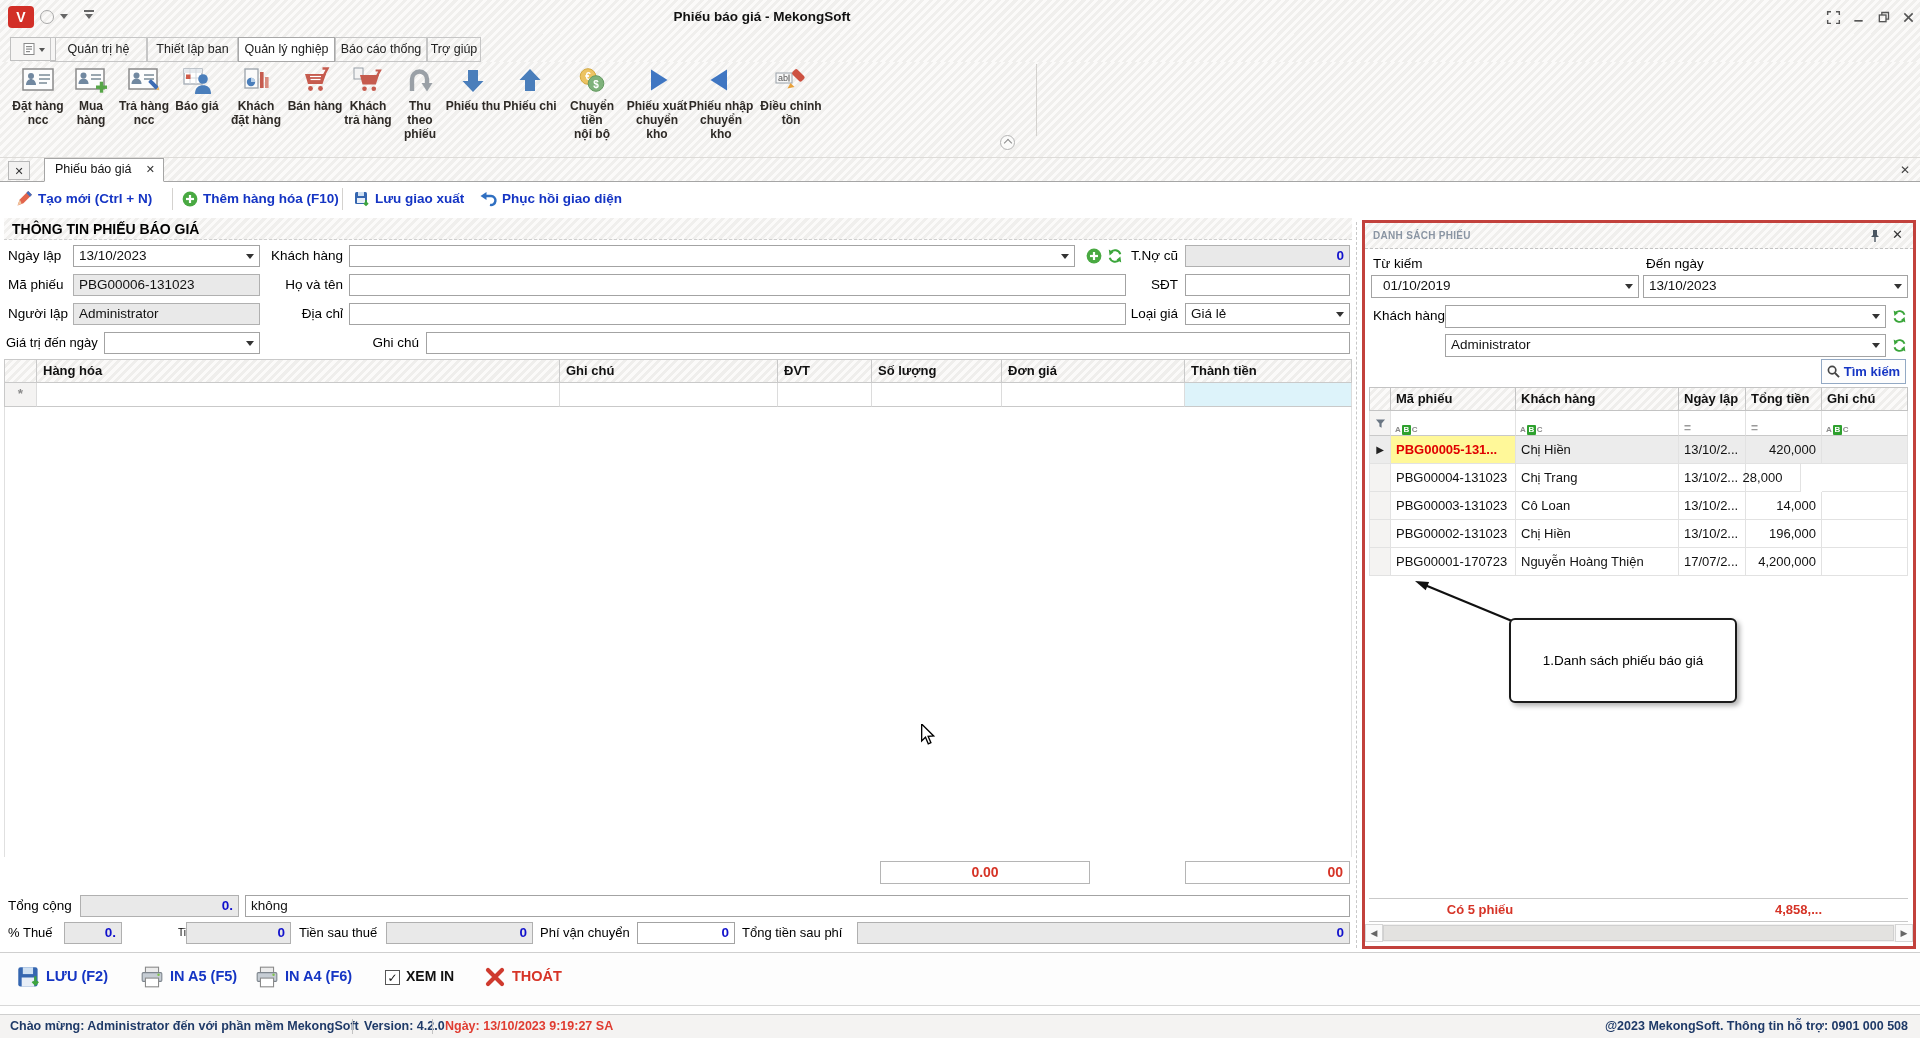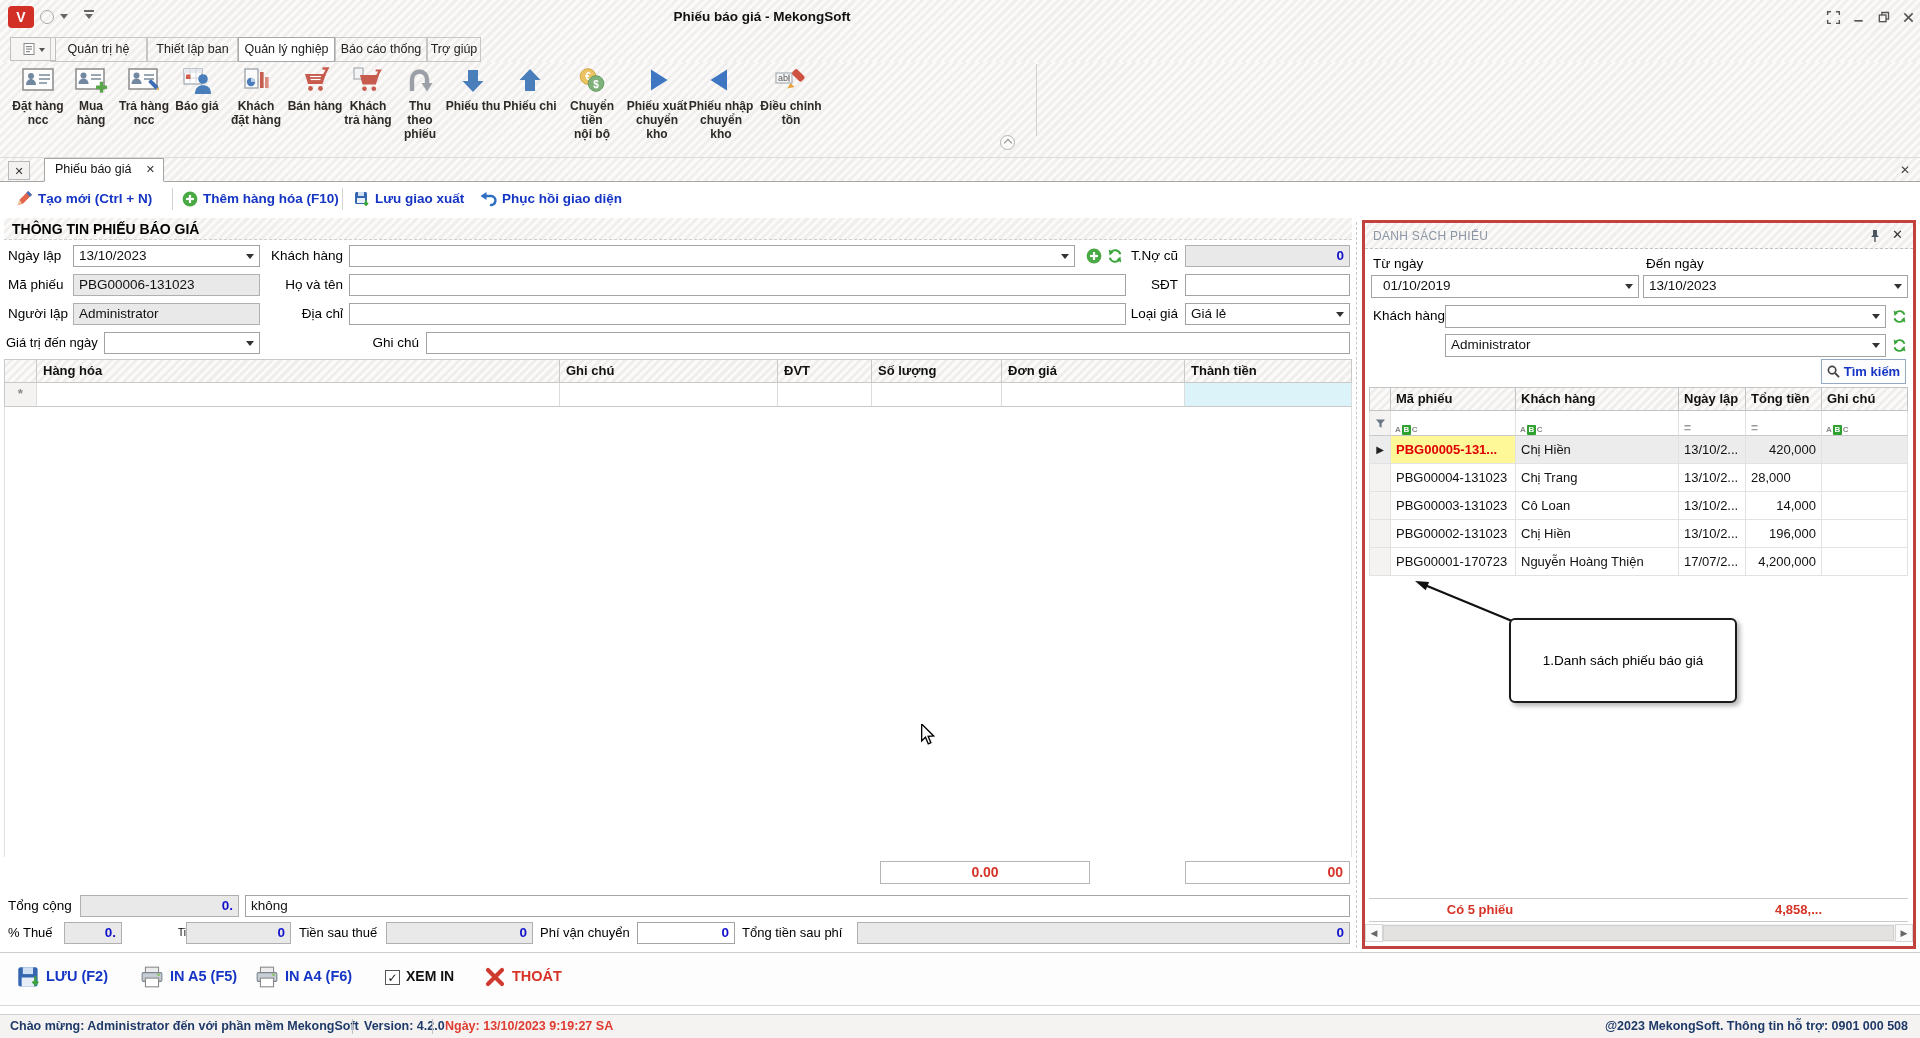--- a/index.html
+++ b/index.html
@@ -436,29 +436,29 @@
     <span class="abs" style="left:432px;top:4px;width:1px;height:15px;background:#c2c2c2;"></span>
     <span class="statustxt" style="left:445px;color:#e03c31;">Ngày: 13/10/2023 9:19:27 SA</span>
     <span class="statustxt" style="right:12px;">@2023 MekongSoft. Thông tin hỗ trợ: 0901 000 508</span>
   </div>
 
   <div class="abs" style="left:1356px;top:222px;width:1px;height:726px;border-left:1px dashed #c8c8c8;"></div>
 
   <div class="abs" style="left:1362px;top:220px;width:554px;height:729px;border:3px solid #c2413c;background:#fff;">
 
     <div class="abs hatch" style="left:0;top:0;width:548px;height:26px;border-bottom:1px dashed #c3c3c3;">
-      <span style="position:absolute;left:8px;top:0;line-height:26px;font-size:12px;font-weight:normal;color:#8a95a3;letter-spacing:.3px;">DANH SÁCH PHIẾU</span>
+      <span style="position:absolute;left:8px;top:0;line-height:26px;font-size:10px;font-weight:bold;color:#8a95a3;letter-spacing:.3px;">DANH SÁCH PHIẾU</span>
       <span class="abs" style="right:32px;top:6px;"><svg width="12" height="14" viewBox="0 0 12 14">
             <path d="M4 1h4v5l2 2H2l2-2z" fill="#4a5560"></path>
             <rect x="5.3" y="8" width="1.4" height="5" fill="#4a5560"></rect>
           </svg></span>
       <span class="abs" style="right:10px;top:4px;font-weight:bold;font-size:13px;color:#333;">✕</span>
     </div>
 
-    <div class="lbl" style="left:8px;top:30px;">Từ ngày</div>
+    <div class="lbl" style="left:8px;top:30px;">Từ kiếm</div>
     <div class="lbl" style="left:281px;top:30px;">Đến ngày</div>
     <div class="field" style="left:6px;top:52px;width:268px;height:23px;padding-left:11px;">
       <span>01/10/2019</span>
       <span class="caret"></span>
     </div>
     <div class="field" style="left:278px;top:52px;width:265px;height:23px;">
       <span>13/10/2023</span>
       <span class="caret"></span>
     </div>
 
@@ -516,21 +516,21 @@
     <div class="prow-cell" style="left:26px;top:213px;width:125px;background:#fff899;color:#e00000;font-weight:bold;">PBG00005-131...</div>
     <div class="prow-cell" style="left:151px;top:213px;width:163px;background:#ececec;">Chị Hiền</div>
     <div class="prow-cell" style="left:314px;top:213px;width:67px;background:#ececec;">13/10/2...</div>
     <div class="prow-cell" style="left:381px;top:213px;width:76px;background:#ececec;text-align:right;">420,000</div>
     <div class="prow-cell" style="left:457px;top:213px;width:86px;background:#ececec;"></div>
 
     <div class="prow-cell" style="left:4px;top:241px;width:22px;border-left:1px solid #e2e2e2;background:#f4f3f2;"></div>
     <div class="prow-cell" style="left:26px;top:241px;width:125px;">PBG00004-131023</div>
     <div class="prow-cell" style="left:151px;top:241px;width:163px;">Chị Trang</div>
     <div class="prow-cell" style="left:314px;top:241px;width:67px;">13/10/2...</div>
-    <div class="prow-cell" style="left:381px;top:241px;width:76px;text-align:left;">28,000</div>
+    <div class="prow-cell" style="left:360px;top:241px;width:76px;text-align:center;">28,000</div>
     <div class="prow-cell" style="left:457px;top:241px;width:86px;"></div>
 
     <div class="prow-cell" style="left:4px;top:269px;width:22px;border-left:1px solid #e2e2e2;background:#f4f3f2;"></div>
     <div class="prow-cell" style="left:26px;top:269px;width:125px;">PBG00003-131023</div>
     <div class="prow-cell" style="left:151px;top:269px;width:163px;">Cô Loan</div>
     <div class="prow-cell" style="left:314px;top:269px;width:67px;">13/10/2...</div>
     <div class="prow-cell" style="left:381px;top:269px;width:76px;text-align:right;">14,000</div>
     <div class="prow-cell" style="left:457px;top:269px;width:86px;"></div>
 
     <div class="prow-cell" style="left:4px;top:297px;width:22px;border-left:1px solid #e2e2e2;background:#f4f3f2;"></div>

